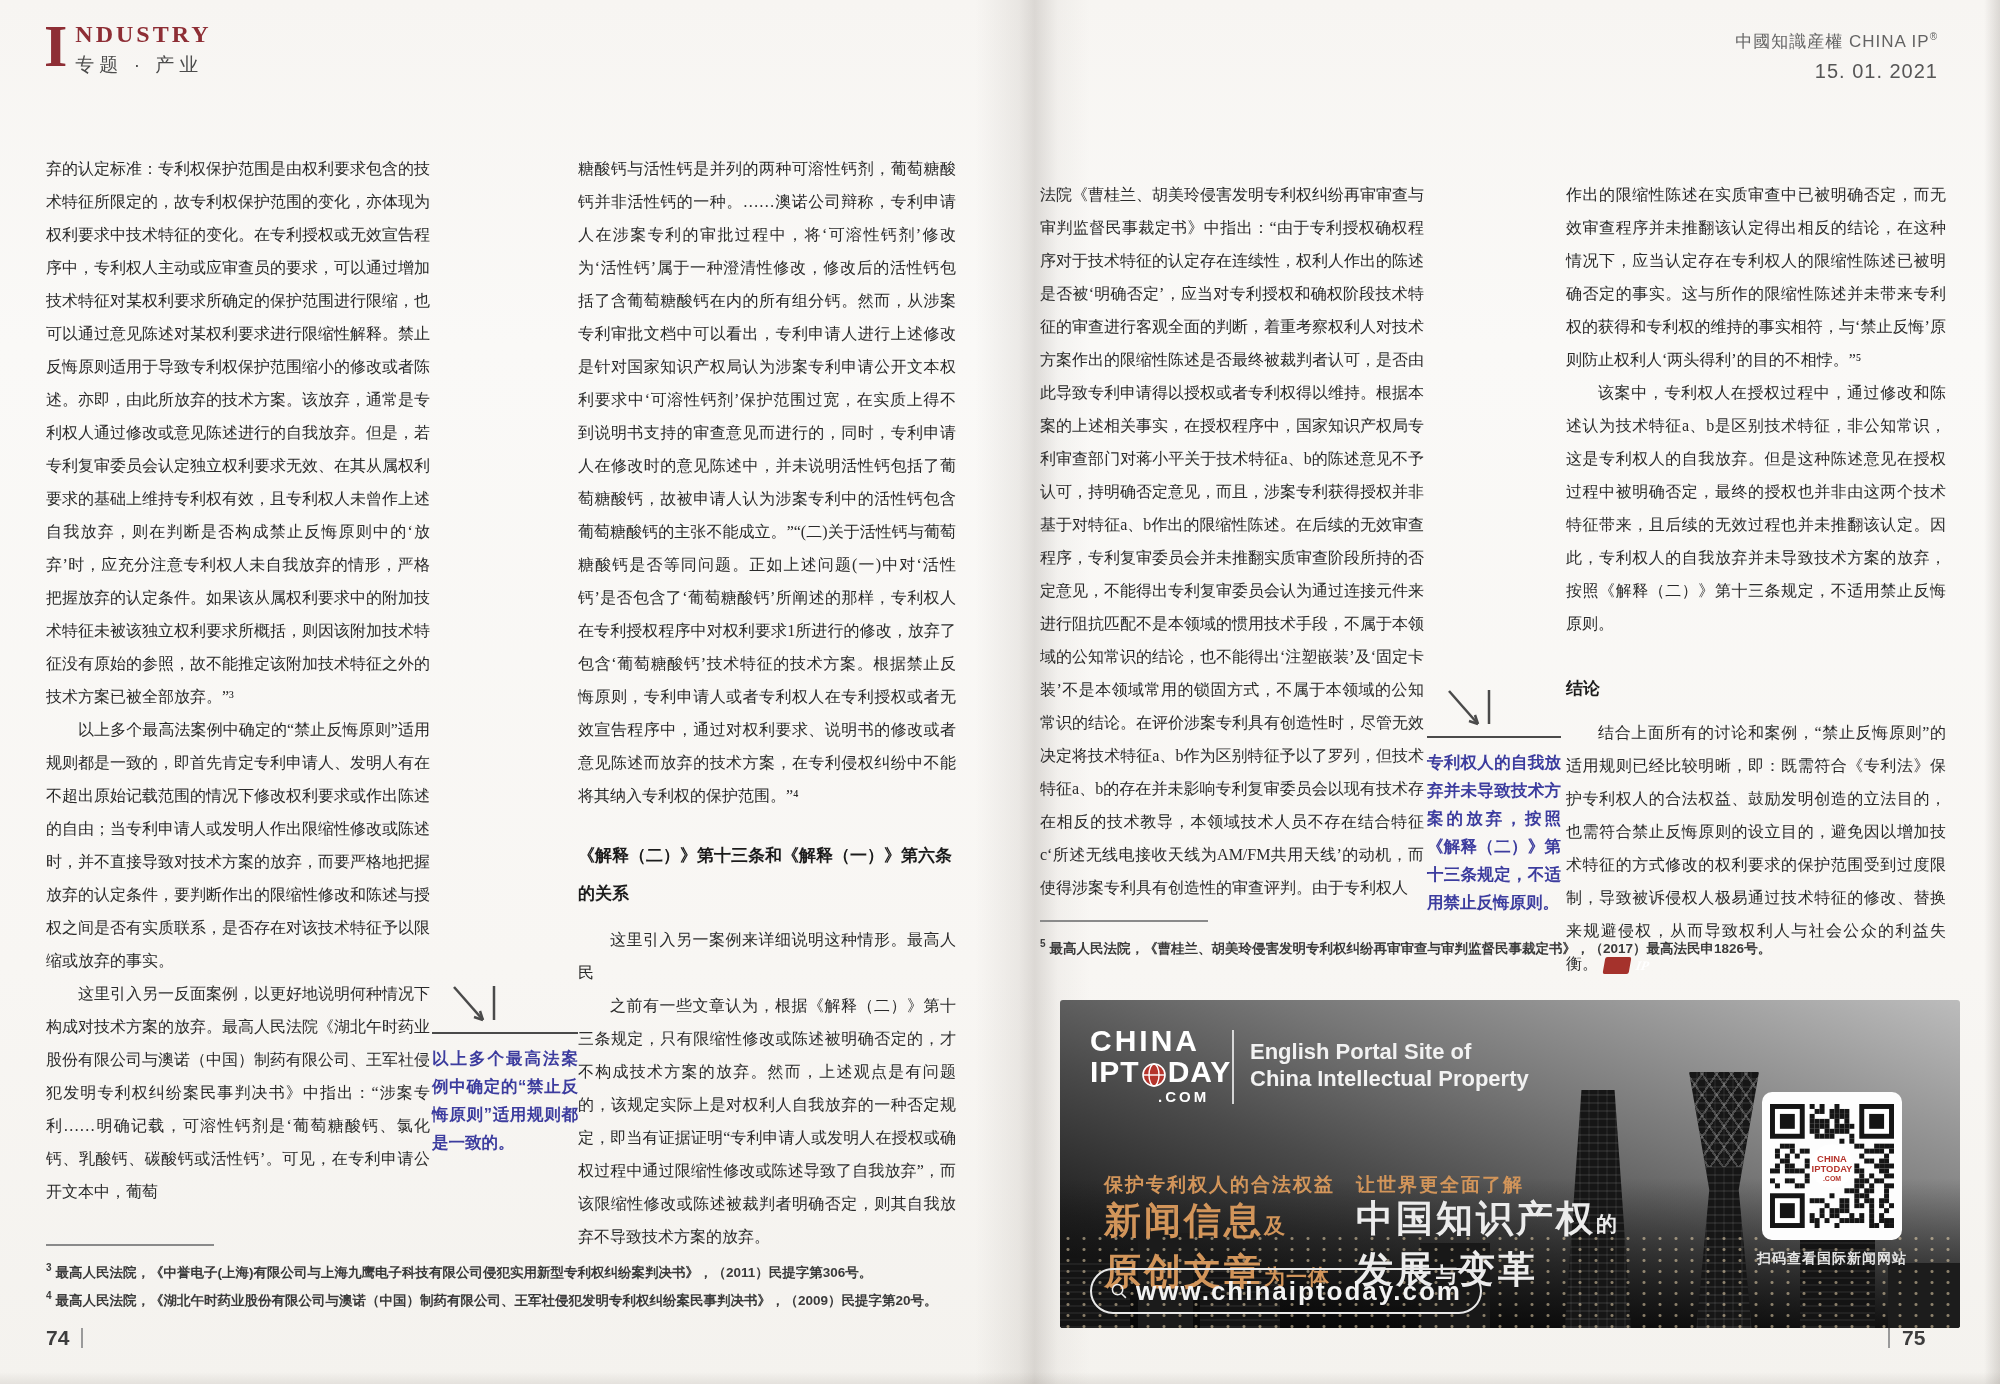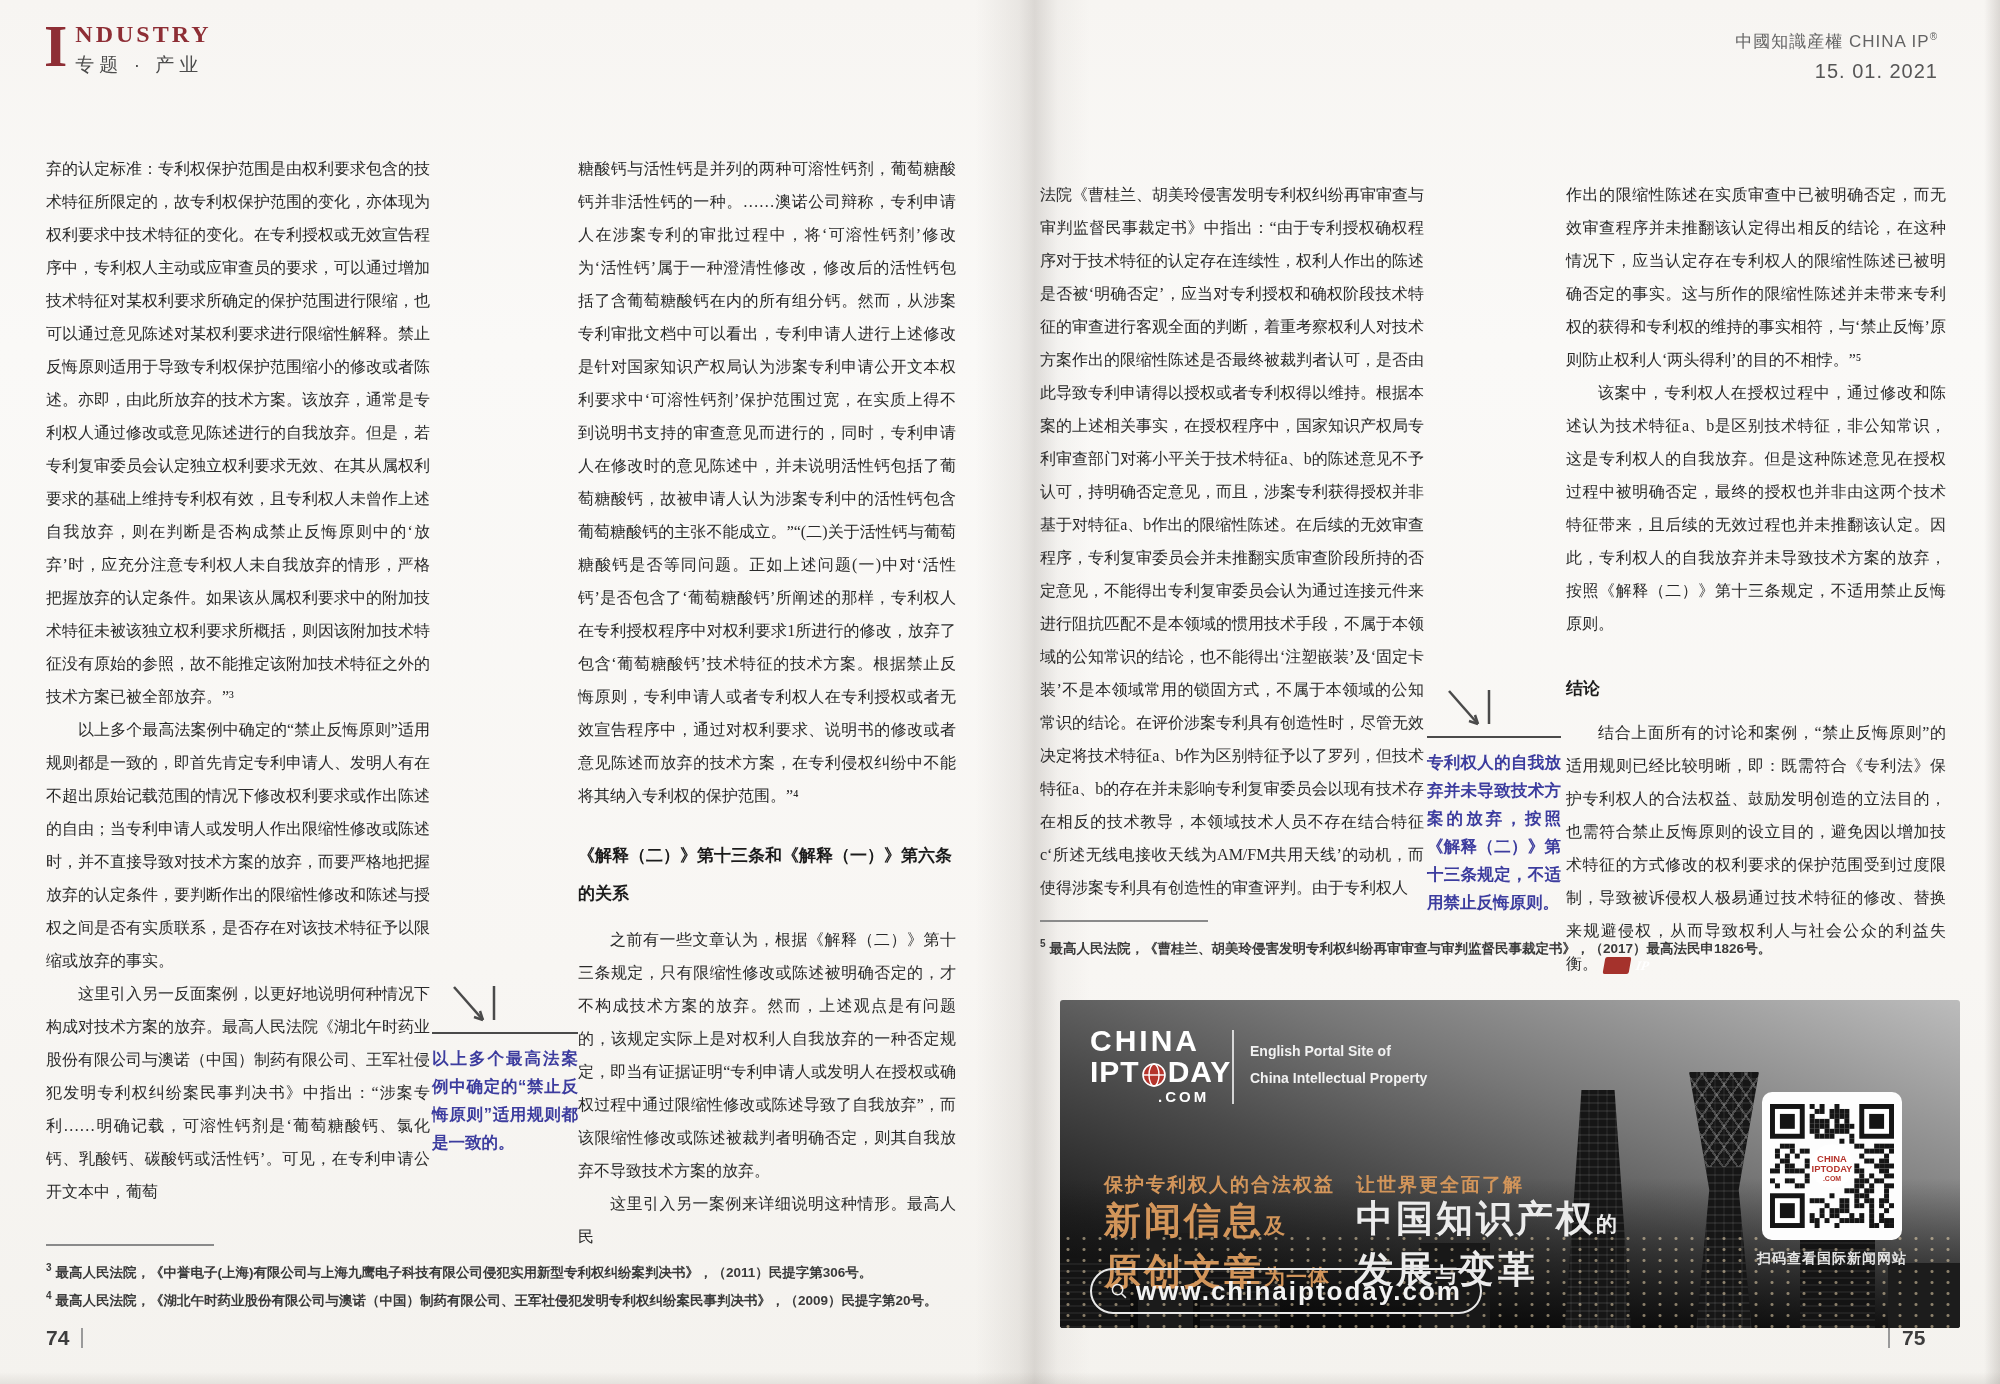--- a/index.html
+++ b/index.html
@@ -91,21 +91,21 @@
   .tower2 .lattice{position:absolute;left:0;top:0;width:100%;height:95px;opacity:.8;
     background-image:repeating-linear-gradient(55deg,rgba(200,200,200,0.35) 0 2px,transparent 2px 12px),
       repeating-linear-gradient(-55deg,rgba(200,200,200,0.35) 0 2px,transparent 2px 12px);}
 
   .ad-logo{position:absolute;left:30px;top:26px;color:#fff;}
   .ad-logo .l1{font-size:30px;font-weight:800;letter-spacing:3px;line-height:30px;}
   .ad-logo .l2{font-size:30px;font-weight:800;letter-spacing:1px;line-height:32px;display:flex;align-items:flex-end;}
   .ad-logo .l3{font-size:15px;font-weight:700;letter-spacing:3px;margin-left:68px;line-height:18px;}
   .ad-logo svg{margin:0 1px;}
   .ad-divider{position:absolute;left:172px;top:30px;width:2px;height:74px;background:rgba(255,255,255,0.75);}
-  .ad-tagline{position:absolute;left:190px;top:38px;color:#f2f2f2;font-size:14px;font-weight:700;line-height:27px;}
+  .ad-tagline{position:absolute;left:190px;top:38px;color:#f2f2f2;font-size:22px;font-weight:700;line-height:27px;}
 
   .ad-text{position:absolute;top:172px;color:#d2955a;font-weight:800;}
   .ad-text .small{font-size:19px;letter-spacing:2px;}
   .ad-text .big{font-size:37px;letter-spacing:3px;line-height:46px;}
   .ad-text .big .suf{font-size:21px;letter-spacing:1px;}
   .ad-text-left{left:44px;}
   .ad-text-right{left:296px;font-family:Liberation Mono, monospace;}
   .ad-text-right .big{color:#ececec;}
   .ad-text-right .big .suf{color:#ececec;}
 
@@ -142,22 +142,22 @@
 
   <div class="col col-l1">
     <p>弃的认定标准：专利权保护范围是由权利要求包含的技术特征所限定的，故专利权保护范围的变化，亦体现为权利要求中技术特征的变化。在专利授权或无效宣告程序中，专利权人主动或应审查员的要求，可以通过增加技术特征对某权利要求所确定的保护范围进行限缩，也可以通过意见陈述对某权利要求进行限缩性解释。禁止反悔原则适用于导致专利权保护范围缩小的修改或者陈述。亦即，由此所放弃的技术方案。该放弃，通常是专利权人通过修改或意见陈述进行的自我放弃。但是，若专利复审委员会认定独立权利要求无效、在其从属权利要求的基础上维持专利权有效，且专利权人未曾作上述自我放弃，则在判断是否构成禁止反悔原则中的‘放弃’时，应充分注意专利权人未自我放弃的情形，严格把握放弃的认定条件。如果该从属权利要求中的附加技术特征未被该独立权利要求所概括，则因该附加技术特征没有原始的参照，故不能推定该附加技术特征之外的技术方案已被全部放弃。”³</p>
     <p class="ind">以上多个最高法案例中确定的“禁止反悔原则”适用规则都是一致的，即首先肯定专利申请人、发明人有在不超出原始记载范围的情况下修改权利要求或作出陈述的自由；当专利申请人或发明人作出限缩性修改或陈述时，并不直接导致对技术方案的放弃，而要严格地把握放弃的认定条件，要判断作出的限缩性修改和陈述与授权之间是否有实质联系，是否存在对该技术特征予以限缩或放弃的事实。</p>
     <p class="ind">这里引入另一反面案例，以更好地说明何种情况下构成对技术方案的放弃。最高人民法院《湖北午时药业股份有限公司与澳诺（中国）制药有限公司、王军社侵犯发明专利权纠纷案民事判决书》中指出：“涉案专利……明确记载，可溶性钙剂是‘葡萄糖酸钙、氯化钙、乳酸钙、碳酸钙或活性钙’。可见，在专利申请公开文本中，葡萄</p>
   </div>
 
   <div class="col col-l2">
     <p>糖酸钙与活性钙是并列的两种可溶性钙剂，葡萄糖酸钙并非活性钙的一种。……澳诺公司辩称，专利申请人在涉案专利的审批过程中，将‘可溶性钙剂’修改为‘活性钙’属于一种澄清性修改，修改后的活性钙包括了含葡萄糖酸钙在内的所有组分钙。然而，从涉案专利审批文档中可以看出，专利申请人进行上述修改是针对国家知识产权局认为涉案专利申请公开文本权利要求中‘可溶性钙剂’保护范围过宽，在实质上得不到说明书支持的审查意见而进行的，同时，专利申请人在修改时的意见陈述中，并未说明活性钙包括了葡萄糖酸钙，故被申请人认为涉案专利中的活性钙包含葡萄糖酸钙的主张不能成立。”“(二)关于活性钙与葡萄糖酸钙是否等同问题。正如上述问题(一)中对‘活性钙’是否包含了‘葡萄糖酸钙’所阐述的那样，专利权人在专利授权程序中对权利要求1所进行的修改，放弃了包含‘葡萄糖酸钙’技术特征的技术方案。根据禁止反悔原则，专利申请人或者专利权人在专利授权或者无效宣告程序中，通过对权利要求、说明书的修改或者意见陈述而放弃的技术方案，在专利侵权纠纷中不能将其纳入专利权的保护范围。”⁴</p>
     <h2 class="subhead">《解释（二）》第十三条和《解释（一）》第六条的关系</h2>
+    <p class="ind">这里引入另一案例来详细说明这种情形。最高人民</p>
     <p class="ind">之前有一些文章认为，根据《解释（二）》第十三条规定，只有限缩性修改或陈述被明确否定的，才不构成技术方案的放弃。然而，上述观点是有问题的，该规定实际上是对权利人自我放弃的一种否定规定，即当有证据证明“专利申请人或发明人在授权或确权过程中通过限缩性修改或陈述导致了自我放弃”，而该限缩性修改或陈述被裁判者明确否定，则其自我放弃不导致技术方案的放弃。</p>
-    <p class="ind">这里引入另一案例来详细说明这种情形。最高人民</p>
   </div>
 
   <div class="col col-r1">
     <p>法院《曹桂兰、胡美玲侵害发明专利权纠纷再审审查与审判监督民事裁定书》中指出：“由于专利授权确权程序对于技术特征的认定存在连续性，权利人作出的陈述是否被‘明确否定’，应当对专利授权和确权阶段技术特征的审查进行客观全面的判断，着重考察权利人对技术方案作出的限缩性陈述是否最终被裁判者认可，是否由此导致专利申请得以授权或者专利权得以维持。根据本案的上述相关事实，在授权程序中，国家知识产权局专利审查部门对蒋小平关于技术特征a、b的陈述意见不予认可，持明确否定意见，而且，涉案专利获得授权并非基于对特征a、b作出的限缩性陈述。在后续的无效审查程序，专利复审委员会并未推翻实质审查阶段所持的否定意见，不能得出专利复审委员会认为通过连接元件来进行阻抗匹配不是本领域的惯用技术手段，不属于本领域的公知常识的结论，也不能得出‘注塑嵌装’及‘固定卡装’不是本领域常用的锁固方式，不属于本领域的公知常识的结论。在评价涉案专利具有创造性时，尽管无效决定将技术特征a、b作为区别特征予以了罗列，但技术特征a、b的存在并未影响专利复审委员会以现有技术存在相反的技术教导，本领域技术人员不存在结合特征c‘所述无线电接收天线为AM/FM共用天线’的动机，而使得涉案专利具有创造性的审查评判。由于专利权人</p>
   </div>
 
   <div class="col col-r2">
     <p>作出的限缩性陈述在实质审查中已被明确否定，而无效审查程序并未推翻该认定得出相反的结论，在这种情况下，应当认定存在专利权人的限缩性陈述已被明确否定的事实。这与所作的限缩性陈述并未带来专利权的获得和专利权的维持的事实相符，与‘禁止反悔’原则防止权利人‘两头得利’的目的不相悖。”⁵</p>
     <p class="ind">该案中，专利权人在授权过程中，通过修改和陈述认为技术特征a、b是区别技术特征，非公知常识，这是专利权人的自我放弃。但是这种陈述意见在授权过程中被明确否定，最终的授权也并非由这两个技术特征带来，且后续的无效过程也并未推翻该认定。因此，专利权人的自我放弃并未导致技术方案的放弃，按照《解释（二）》第十三条规定，不适用禁止反悔原则。</p>
     <h2 class="subhead conclusion">结论</h2>

